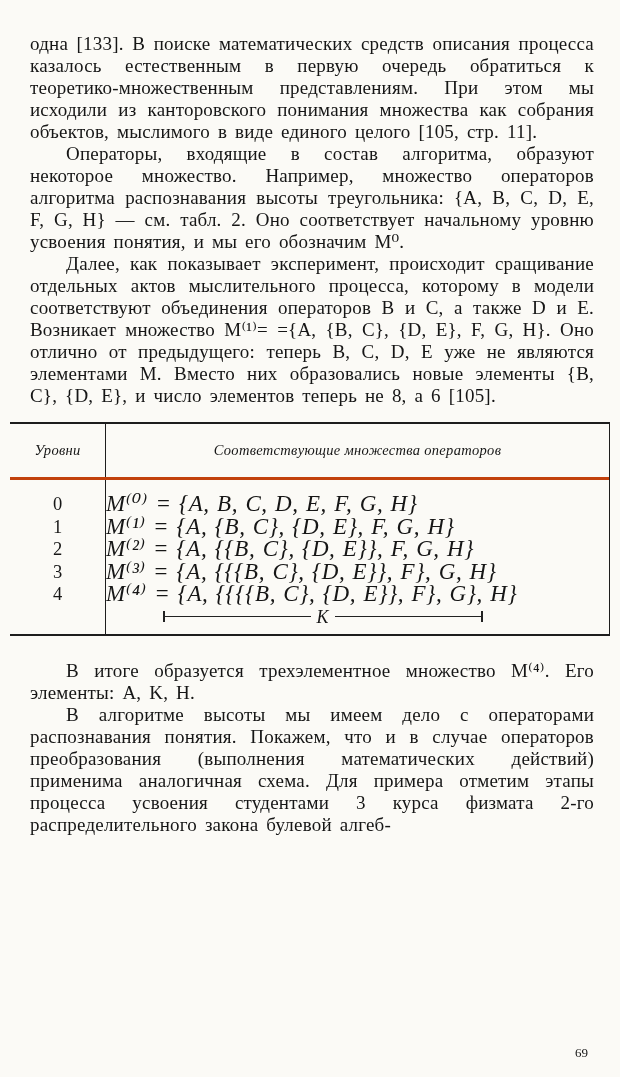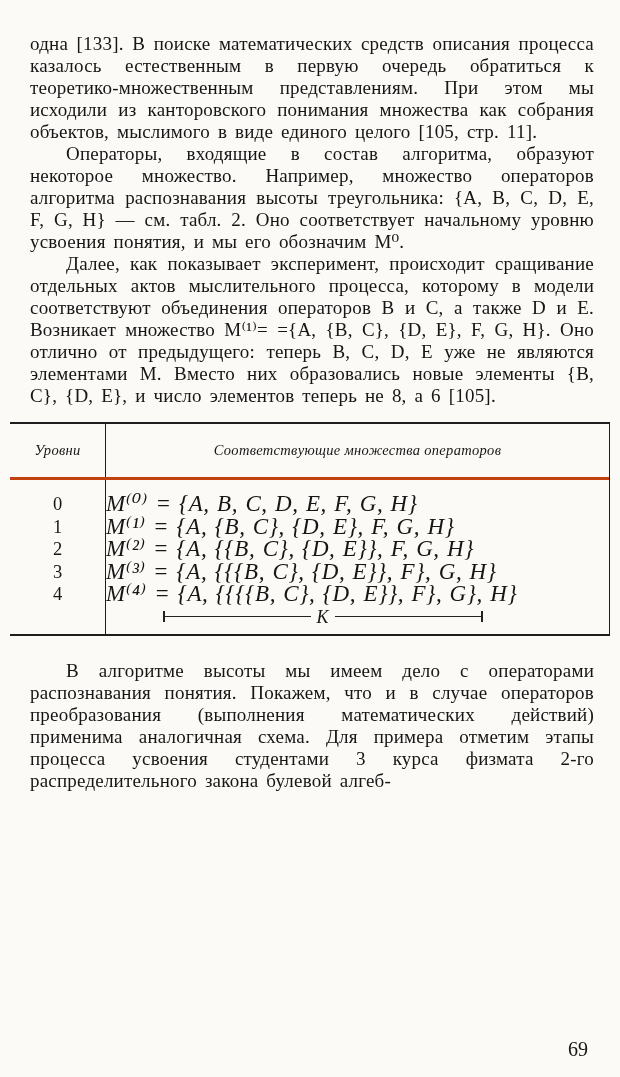--- a/index.html
+++ b/index.html
@@ -84,21 +84,21 @@
     font-style: italic;
     font-size: 18px;
     line-height: 14px;
     padding: 0 6px;
   }
 
   .page-number {
     position: absolute;
     right: 32px;
     bottom: 16px;
-    font-size: 20px;
+    font-size: 13px;
   }
 </style>
 </head>
 <body>
 
 <div class="page">
 
   <p class="para no-indent">одна [133]. В поиске математических средств описания процесса казалось естественным в первую очередь обратиться к теоретико-множественным представлениям. При этом мы исходили из канторовского понимания множества как собрания объектов, мыслимого в виде единого целого [105, стр. 11].</p>
   <p class="para">Операторы, входящие в состав алгоритма, образуют некоторое множество. Например, множество операторов алгоритма распознавания высоты треугольника: {A, B, C, D, E, F, G, H} — см. табл. 2. Оно соответствует начальному уровню усвоения понятия, и мы его обозначим M⁰.</p>
   <p class="para">Далее, как показывает эксперимент, происходит сращивание отдельных актов мыслительного процесса, которому в модели соответствуют объединения операторов B и C, а также D и E. Возникает множество M⁽¹⁾= ={A, {B, C}, {D, E}, F, G, H}. Оно отлично от предыдущего: теперь B, C, D, E уже не являются элементами M. Вместо них образовались новые элементы {B, C}, {D, E}, и число элементов теперь не 8, а 6 [105].</p>
@@ -153,17 +153,18 @@
       </div>
     </div>
 
     <div class="t-row spacer-bottom">
       <div class="t-col1"></div>
       <div class="t-col2"></div>
     </div>
 
   </div>
 
+  <p class="para">В итоге образуется трехэлементное множество M⁽⁴⁾. Его элементы: A, K, H.</p>
   <p class="para">В алгоритме высоты мы имеем дело с операторами распознавания понятия. Покажем, что и в случае операторов преобразования (выполнения математических действий) применима аналогичная схема. Для примера отметим этапы процесса усвоения студентами 3 курса физмата 2-го распределительного закона булевой алгеб-</p>
 
   <div class="page-number">69</div>
 
 </div>
 
 </body></html>

